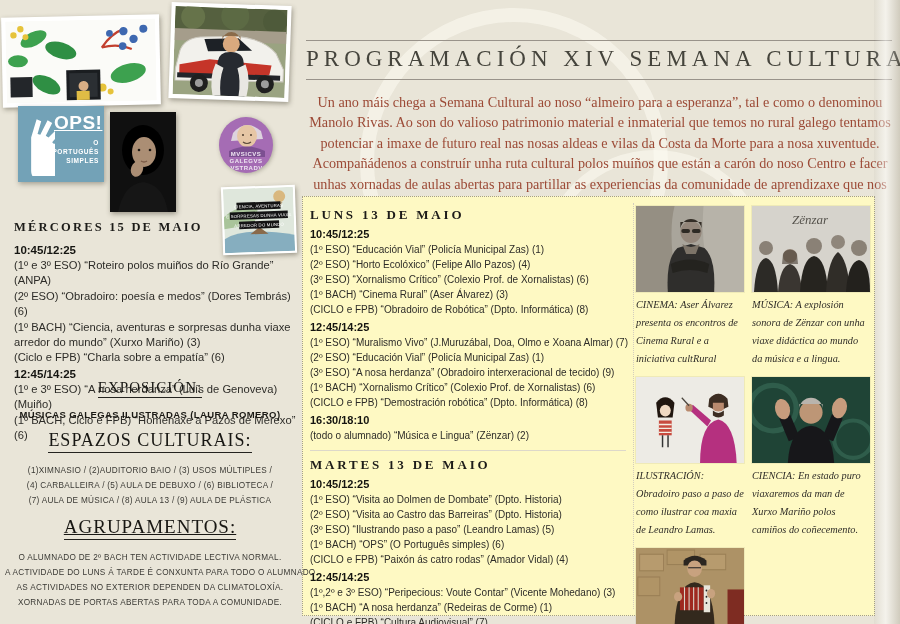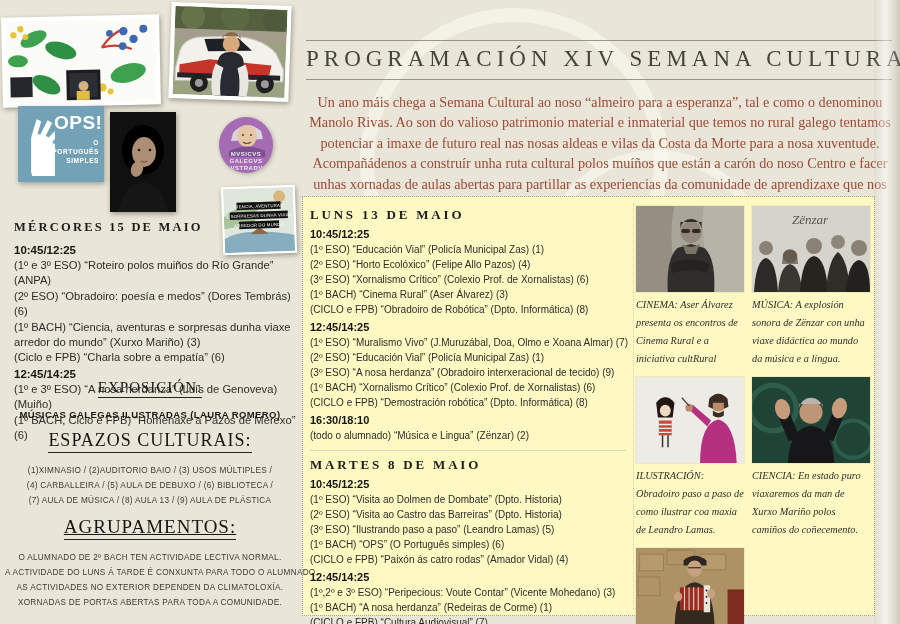--- a/index.html
+++ b/index.html
@@ -21,21 +21,21 @@
 
   
   .snap{position:absolute;background:#fff;box-shadow:1px 2px 5px rgba(60,55,40,.45);z-index:2;}
   .snap svg{display:block;}
   .artwork{left:2px;top:16px;padding:4px;transform:rotate(-1.2deg);}
   .driver{left:170px;top:4px;padding:4px;transform:rotate(2deg);}
   .portrait{left:110px;top:112px;padding:0;}
   .ops{position:absolute;left:18px;top:106px;width:86px;height:76px;background:#73a2b7;z-index:3;
        box-shadow:1px 2px 5px rgba(60,55,40,.4);}
   .ops .fist{position:absolute;left:4px;top:6px;height:64px;}
-  .ops-title{position:absolute;left:36px;top:6px;font-size:19px;font-weight:bold;color:#fff;letter-spacing:.5px;}
+  .ops-title{position:absolute;left:36px;top:6px;font-size:19px;font-weight:bold;color:#fff;letter-spacing:.5px;text-decoration:underline;}
   .ops-sub{position:absolute;right:5px;top:32px;text-align:right;color:#fff;font-size:6.5px;
            font-weight:bold;letter-spacing:.6px;line-height:9px;}
   .logo-circle{position:absolute;left:219px;top:117px;width:54px;height:56px;border-radius:50%;
       background:#a56cb4;overflow:hidden;z-index:2;box-shadow:1px 1px 4px rgba(60,55,40,.35);}
   .book{left:222px;top:186px;padding:2px;transform:rotate(-2deg);}
 
   
   .sb-day{position:absolute;left:14px;top:220px;width:284px;z-index:2;}
   .sb-day .day-h{font-family:"Liberation Serif","DejaVu Serif",serif;font-weight:bold;font-size:12.5px;
       letter-spacing:2.2px;color:#1d1c19;margin-bottom:7px;}
@@ -246,21 +246,21 @@
       <div class="it">(1º ESO) “Muralismo Vivo” (J.Muruzábal, Doa, Olmo e Xoana Almar) (7)</div>
       <div class="it">(2º ESO) “Educación Vial” (Policía Municipal Zas) (1)</div>
       <div class="it">(3º ESO) “A nosa herdanza” (Obradoiro interxeracional de tecido) (9)</div>
       <div class="it">(1º BACH) “Xornalismo Crítico” (Colexio Prof. de Xornalistas) (6)</div>
       <div class="it">(CICLO e FPB) “Demostración robótica” (Dpto. Informática) (8)</div>
       <div class="time">16:30/18:10</div>
       <div class="it">(todo o alumnado) “Música e Lingua” (Zënzar) (2)</div>
 
       <div class="day-sep"></div>
 
-      <div class="day-h">MARTES 8 DE MAIO</div>
+      <div class="day-h">MARTES 13 DE MAIO</div>
       <div class="time">10:45/12:25</div>
       <div class="it">(1º ESO) “Visita ao Dolmen de Dombate” (Dpto. Historia)</div>
       <div class="it">(2º ESO) “Visita ao Castro das Barreiras” (Dpto. Historia)</div>
       <div class="it">(3º ESO) “Ilustrando paso a paso” (Leandro Lamas) (5)</div>
       <div class="it">(1º BACH) “OPS” (O Português simples) (6)</div>
       <div class="it">(CICLO e FPB) “Paixón ás catro rodas” (Amador Vidal) (4)</div>
       <div class="time">12:45/14:25</div>
       <div class="it">(1º,2º e 3º ESO) “Peripecious: Voute Contar” (Vicente Mohedano) (3)</div>
       <div class="it">(1º BACH) “A nosa herdanza” (Redeiras de Corme) (1)</div>
       <div class="it">(CICLO e FPB) “Cultura Audiovisual” (7)</div>

